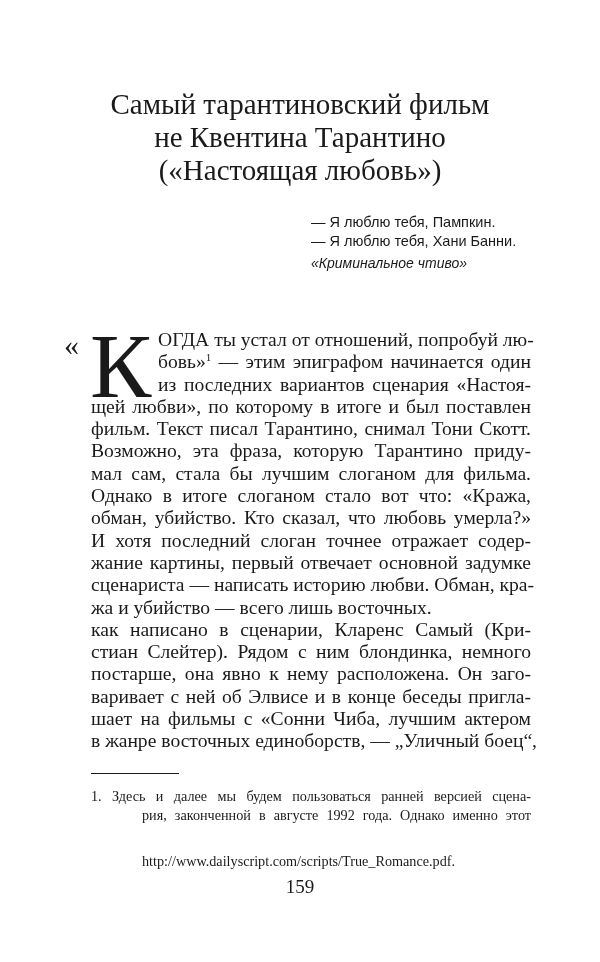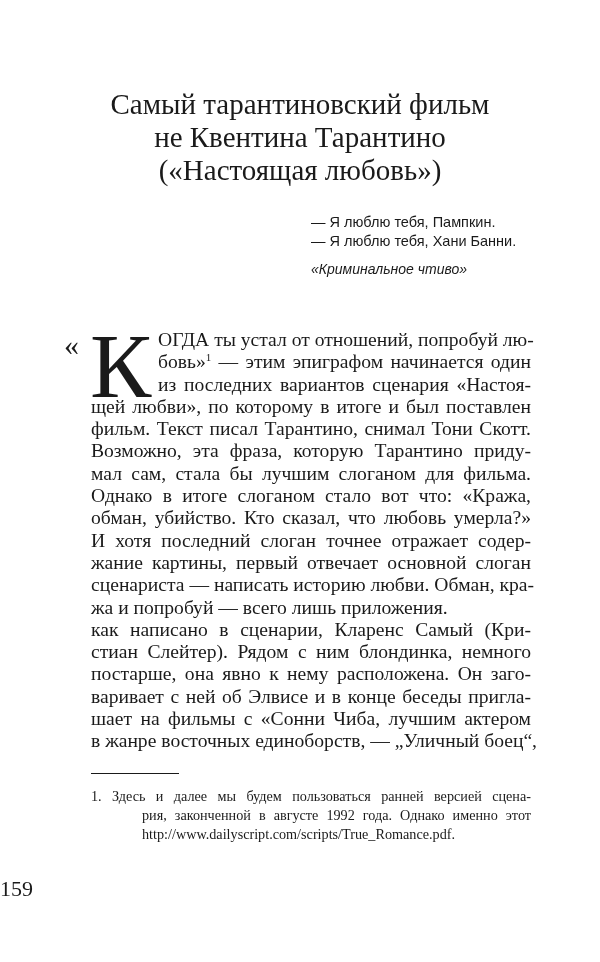--- a/index.html
+++ b/index.html
@@ -5,39 +5,39 @@
   html, body { margin: 0; padding: 0; background: #ffffff; }
   body { width: 600px; height: 962px; position: relative; overflow: hidden;
          font-family: "DejaVu Serif", "Liberation Serif", serif; color: #1a1a1a; }
   .page { position: absolute; left: 0; top: 0; width: 600px; height: 934px; }
   .title { position: absolute; left: 60px; width: 480px; top: 88px; text-align: center;
            font-family: "Liberation Serif", serif; font-size: 29px; line-height: 33px; color: #1a1a1a; }
   .title div { white-space: nowrap; }
   .epigraph { position: absolute; left: 311px; top: 213px; font-family: Liberation Sans, sans-serif;
               font-size: 14.5px; line-height: 19px; }
   .epigraph .line { white-space: nowrap; }
-  .epigraph .source { margin-top: 9px; font-style: italic; font-size: 14px; }
+  .epigraph .source { margin-top: 3px; font-style: italic; font-size: 14px; }
   .body { position: absolute; left: 91px; width: 440px; top: 329px;
           font-family: "Liberation Serif", serif; font-size: 19.6px; line-height: 22.3px; }
   .body .ln { white-space: nowrap; text-align: justify; text-align-last: justify; display: block; height: 22.3px; }
   .body .ln.last { text-align-last: left; }
   .body .ln.indent { padding-left: 23px; }
   .dropcap-wrap { position: absolute; left: 64px; top: 326px; width: 90px; height: 80px; }
   .dropcap-quote { position: absolute; left: 0; top: 4px; font-family: "Liberation Serif", serif; font-size: 30px; line-height: 30px; }
   .dropcap { position: absolute; left: 26px; top: -6px; font-family: "Liberation Serif", serif; font-size: 92px; line-height: 92px; }
   .first-lines .ln { padding-left: 67px; }
   sup { font-size: 11px; line-height: 0; vertical-align: 7px; }
   .rule { position: absolute; left: 91px; top: 773px; width: 88px; height: 0; border-top: 1.3px solid #1a1a1a; }
   .footnote { position: absolute; left: 91px; width: 440px; top: 787px; font-family: "Liberation Serif", serif; font-size: 14.2px; line-height: 19px; }
   .footnote .ln { white-space: nowrap; display: block; text-align: justify; text-align-last: justify; }
   .footnote .ln.cont { padding-left: 51px; }
-  .footnote .ln.last { text-align-last: left; }
+  .footnote .ln.last { text-align-last: left; margin-top: 27px; }
   .footnote em { font-style: italic; }
-  .pagenum { position: absolute; left: 0; width: 600px; top: 876px; 
-             font-family: "Liberation Serif", serif; font-size: 22px; }
+  .pagenum { position: absolute; left: 0; width: 600px; top: 876px; text-align: center;
+             font-family: "Liberation Serif", serif; font-size: 19px; }
 </style>
 </head>
 <body>
 
 <div class="page">
 
   <div class="title">
     <div>Самый тарантиновский фильм</div>
     <div>не Квентина Тарантино</div>
     <div>(«Настоящая любовь»)</div>
@@ -60,23 +60,23 @@
       <span class="ln"><span>бовь»</span><sup>1</sup><span> — этим эпиграфом начинается один</span></span>
       <span class="ln">из последних вариантов сценария «Настоя-</span>
     </div>
     <span class="ln">щей любви», по которому в итоге и был поставлен</span>
     <span class="ln">фильм. Текст писал Тарантино, снимал Тони Скотт.</span>
     <span class="ln">Возможно, эта фраза, которую Тарантино приду-</span>
     <span class="ln">мал сам, стала бы лучшим слоганом для фильма.</span>
     <span class="ln">Однако в итоге слоганом стало вот что: «Кража,</span>
     <span class="ln">обман, убийство. Кто сказал, что любовь умерла?»</span>
     <span class="ln">И хотя последний слоган точнее отражает содер-</span>
-    <span class="ln">жание картины, первый отвечает основной слоган</span>
+    <span class="ln">жание картины, первый отвечает основной задумке</span>
     <span class="ln">сценариста — написать историю любви. Обман, кра-</span>
-    <span class="ln last">жа и попробуй — всего лишь приложения.</span>
+    <span class="ln last">жа и убийство — всего лишь восточных.</span>
 
     <span class="ln">как написано в сценарии, Кларенс Самый (Кри-</span>
     <span class="ln">стиан Слейтер). Рядом с ним блондинка, немного</span>
     <span class="ln">постарше, она явно к нему расположена. Он заго-</span>
     <span class="ln">варивает с ней об Элвисе и в конце беседы пригла-</span>
     <span class="ln">шает на фильмы с «Сонни Чиба, лучшим актером</span>
     <span class="ln">в жанре восточных единоборств, — „Уличный боец“,</span>
   </div>
 
   <div class="rule"></div>

